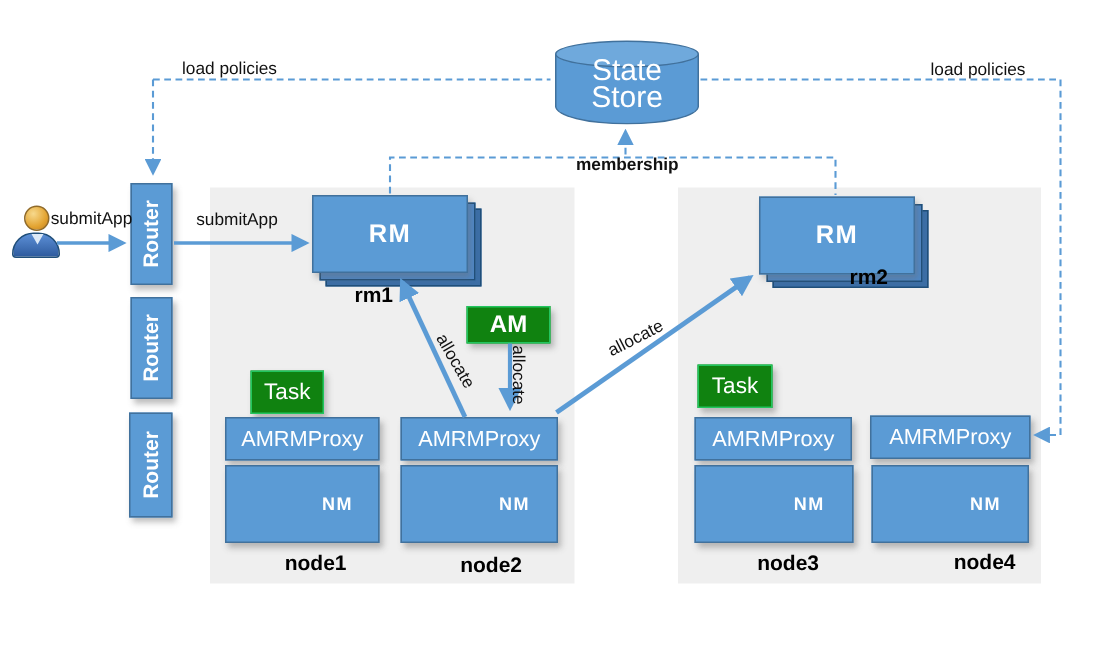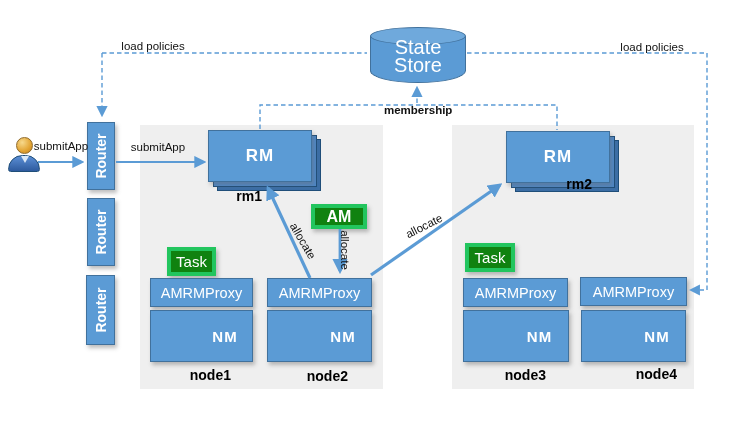--- a/index.html
+++ b/index.html
@@ -9,27 +9,27 @@
   }
   
   .panel { position:absolute; background:#efefef; }
   
   .bluebox {
     position:absolute; background:#5b9bd5; border:1px solid #41719c;
     color:#fff; display:flex; align-items:center; justify-content:center;
     box-shadow:2px 3px 4px rgba(110,110,110,0.45); box-sizing:border-box;
   }
   .greenbox {
-    position:absolute; background:#108210; border:4px solid #22c55e;
+    position:absolute; background:#108210; border:1px solid #22c55e;
     color:#fff; display:flex; align-items:center; justify-content:center;
     box-shadow:2px 3px 4px rgba(110,110,110,0.45); box-sizing:border-box;
     font-size:15px;
   }
   .proxy { font-size:14.5px; font-weight:400; }
-  .nm { font-size:15px; font-weight:700; letter-spacing:1px;padding-left:47px; }
+  .nm { font-size:12px; font-weight:700; letter-spacing:1px;padding-left:47px; }
   .router span { transform:rotate(-90deg); white-space:nowrap; font-weight:700; font-size:14px; }
   
   .rmstack { position:absolute; }
   .rmlayer { position:absolute; width:104px; height:52px; box-sizing:border-box; border:1px solid #1f4e79; }
   .rm-b2 { left:9px; top:9px;  background:#3c6ea5; }
   .rm-b1 { left:5px; top:5px;  background:#4d87c7; }
   .rm-f  { left:0;  top:0;    background:#5b9bd5; border-color:#41719c;
            display:flex; align-items:center; justify-content:center;
            color:#fff; font-size:17px; font-weight:700; letter-spacing:1px;
            box-shadow:2px 3px 4px rgba(110,110,110,0.4); }

